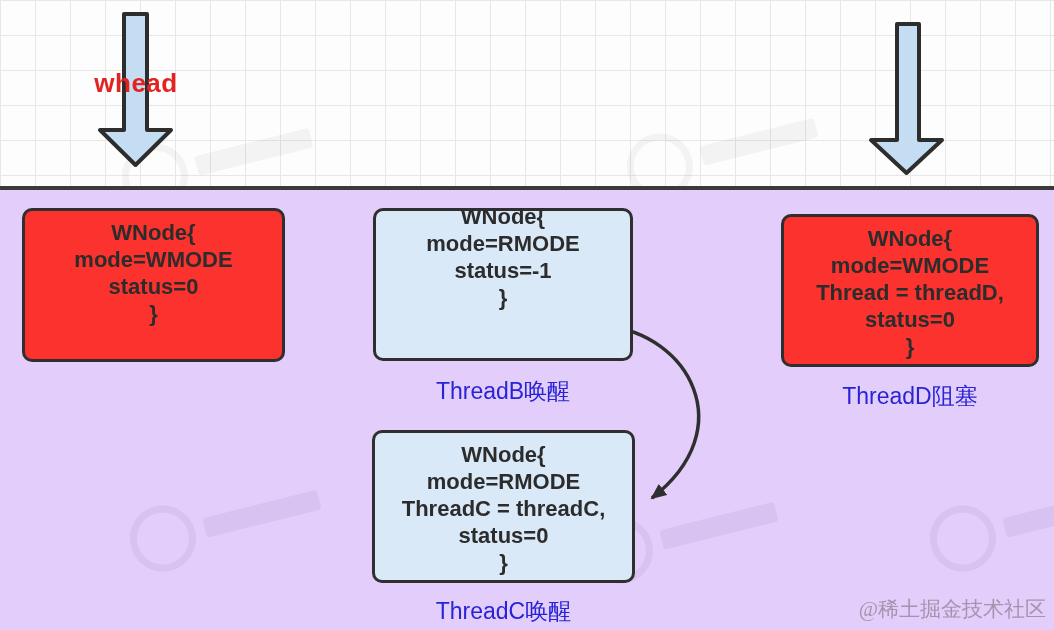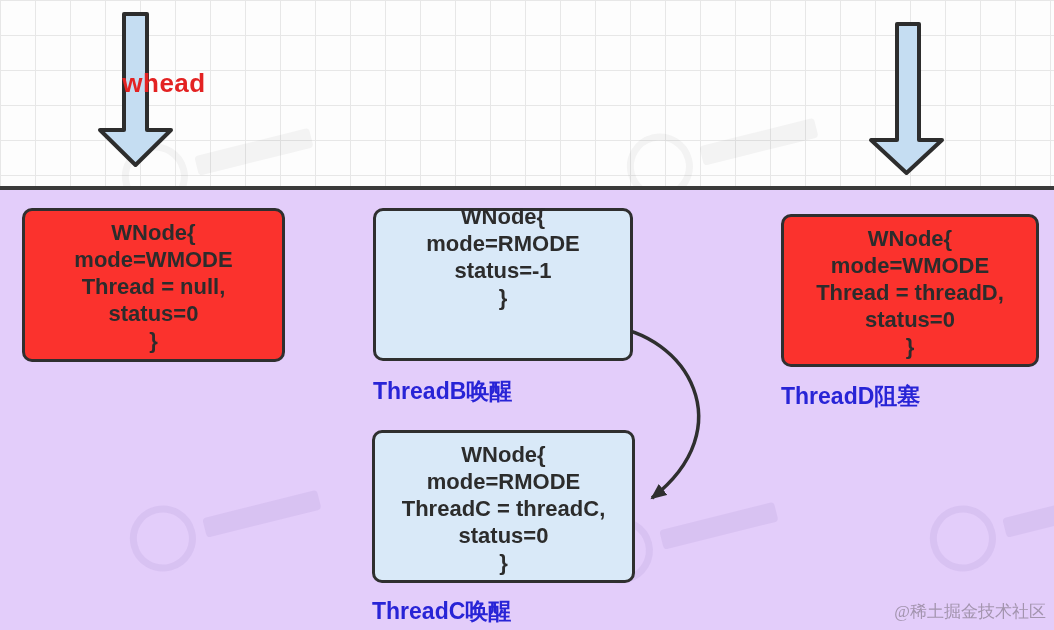--- a/index.html
+++ b/index.html
@@ -29,26 +29,26 @@
   }
   .node {
     position:absolute; box-sizing:border-box;
     border:3px solid #2f2f2f; border-radius:10px;
     color:#2c2c2c; font-weight:bold; font-size:22px; line-height:27px;
     text-align:center; overflow:visible;
   }
   .node .node-text { padding-top:8px; }
   .node.overflow-top .node-text { padding-top:0; margin-top:-8px; }
   .caption {
-    position:absolute; color:#2824d6; font-weight:bold; font-size:23px;
-    text-align:left;
+    position:absolute; color:#2824d6; font-weight:normal; font-size:23px;
+    text-align:center;
   }
   .watermark {
     position:absolute; right:8px; bottom:7px;
-    color:#a394ae; font-size:17px;
+    color:#a394ae; font-size:21px;
     font-family:"Liberation Serif", serif;
     margin-left:16px;
   }
   
   .bg-mark {
     position:absolute; display:flex; align-items:center; gap:10px;
     transform:rotate(-14deg); pointer-events:none;
   }
   .bg-mark .ring {
     width:52px; height:52px; border-radius:50%;
@@ -94,27 +94,26 @@
     <defs>
       <marker id="arrowhead" markerUnits="userSpaceOnUse" markerWidth="20" markerHeight="18" refX="14" refY="7" orient="auto">
         <path d="M0,0 L16,7 L0,14 Z" fill="#2f2f2f"></path>
       </marker>
     </defs>
     <path d="M124,14 L147,14 L147,130 L171,130 L135.5,165 L100,130 L124,130 Z" fill="#c5ddf2" stroke="#2d2d2d" stroke-width="4" stroke-linejoin="round"></path>
     <path d="M897,24 L919,24 L919,140 L942,140 L906.5,173 L871,140 L897,140 Z" fill="#c5ddf2" stroke="#2d2d2d" stroke-width="4" stroke-linejoin="round"></path>
     <path d="M606,326 C688,334 742,428 652,498" fill="none" stroke="#2f2f2f" stroke-width="3.5" marker-end="url(#arrowhead)"></path>
   </svg>
 
-  <div class="pointer-label" style="left:70px; top:68px; width:132px;padding-left:28px;">whead</div>
+  <div class="pointer-label" style="left:70px; top:68px; width:132px;">whead</div>
 
   <div class="node" style="left: 22px; top: 208px; width: 263px; height: 154px; background-color: rgb(251, 50, 45);">
     <div class="node-text">
       <div>WNode{</div>
       <div>mode=WMODE</div>
-      <div>Thread = null,</div>
       <div>status=0</div>
       <div>}</div>
     </div>
   </div>
 
   <div class="node overflow-top" style="left: 373px; top: 208px; width: 260px; height: 153px; background-color: rgb(217, 233, 248);">
     <div class="node-text">
       <div>WNode{</div>
       <div>mode=RMODE</div>
       <div>status=-1</div>

